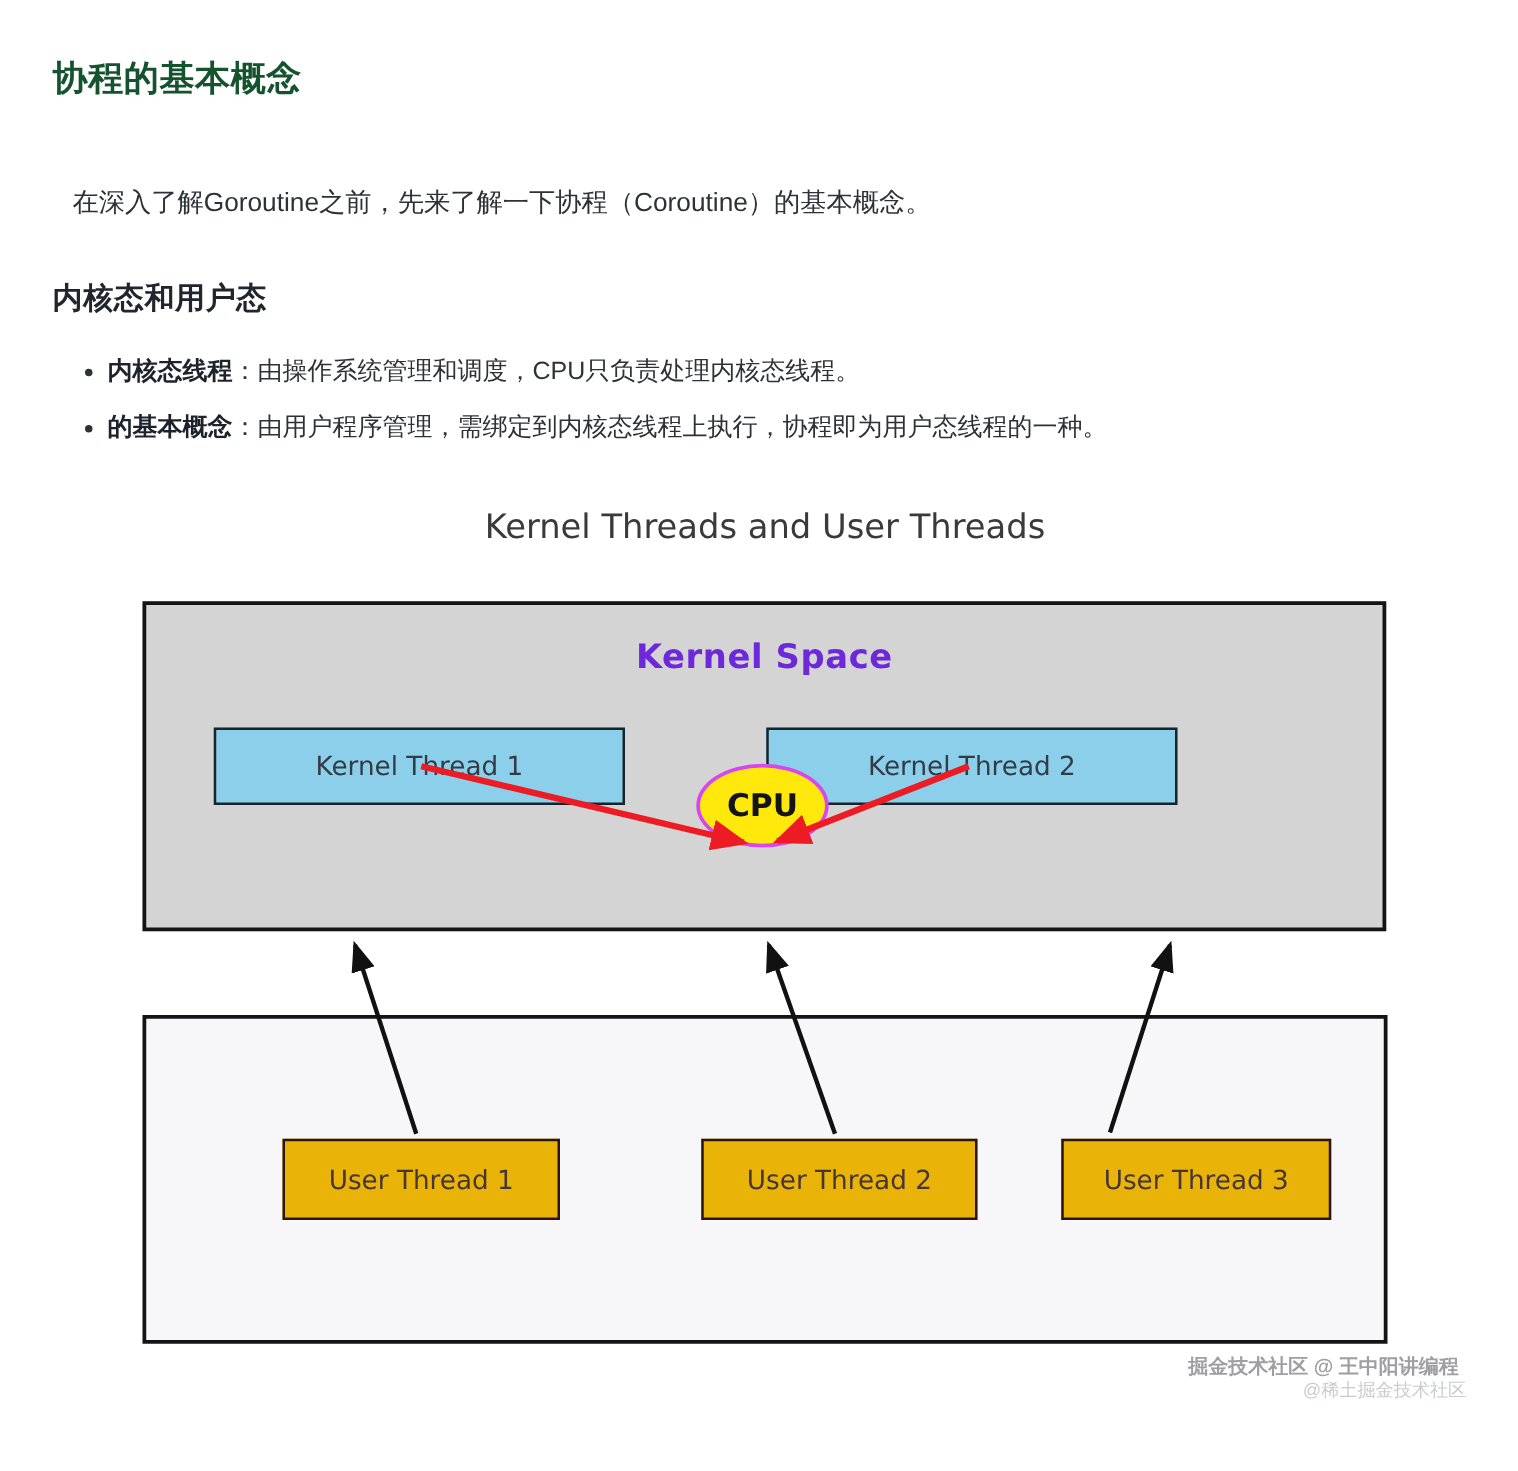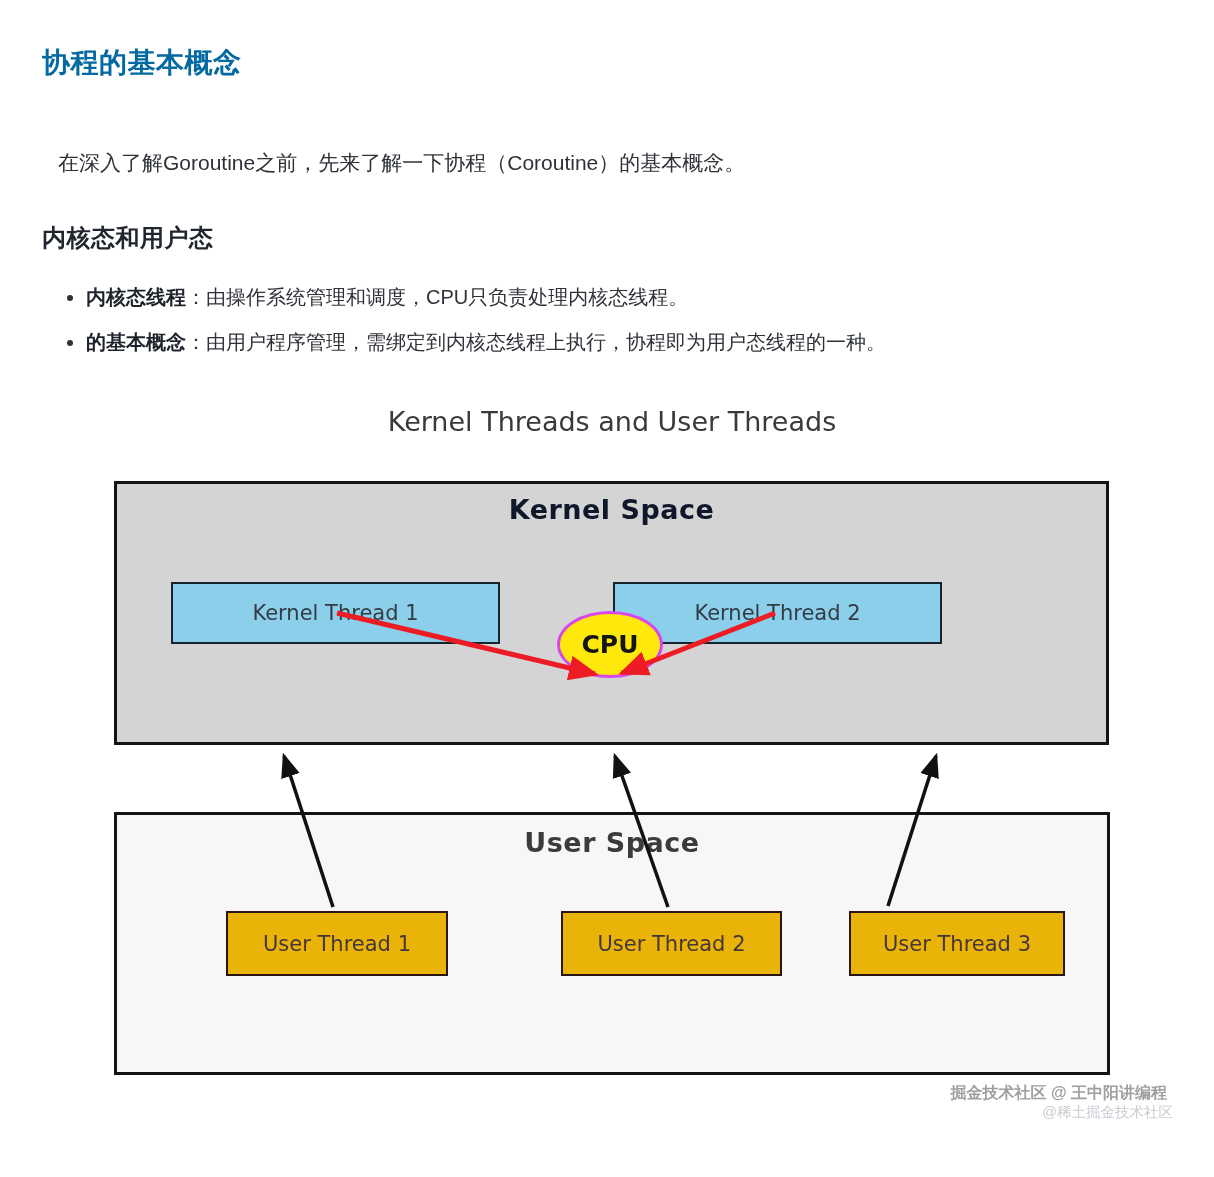--- a/index.html
+++ b/index.html
@@ -3,21 +3,21 @@
 <meta charset="utf-8">
 <style>
   html,body{margin:0;padding:0;background:#ffffff;}
   .page{
     position:relative;width:1214px;height:1177px;background:#ffffff;
     font-family:"Liberation Sans",sans-serif;overflow:hidden;
   }
   
   .h1{
     position:absolute;left:42px;top:44px;margin:0;
-    font-size:28px;font-weight:bold;color:#0369a1;letter-spacing:.5px;
+    font-size:28px;font-weight:bold;color:#14532d;letter-spacing:.5px;
   }
   .intro{
     position:absolute;left:42px;top:132px;margin:16px;width:1100px;
     font-size:21px;color:#2e3238;line-height:30px;
   }
   .h2{
     position:absolute;left:42px;top:222px;margin:0;
     font-size:24px;font-weight:bold;color:#21262e;letter-spacing:.5px;
   }
   .bullets{
@@ -29,22 +29,22 @@
   
   .diagram-title{
     position:absolute;left:114px;top:406px;width:996px;margin:0;
     text-align:center;font-family:"DejaVu Sans",sans-serif;
     font-size:27px;font-weight:normal;color:#3a3a3a;
   }
   .space-box{position:absolute;box-sizing:border-box;border:3px solid #141414;}
   .kernel-space{left:114px;top:481px;width:995px;height:264px;background:#d4d4d5;}
   .user-space{left:114px;top:812px;width:996px;height:263px;background:#f7f6f8;}
   .space-label{
-    margin-top:10px;text-align:center;font-family:"DejaVu Sans",sans-serif;
-    font-size:27px;font-weight:bold;color:#0f172a;letter-spacing:.5px;
+    margin-top:26px;text-align:center;font-family:"DejaVu Sans",sans-serif;
+    font-size:27px;font-weight:bold;color:#6d28d9;letter-spacing:.5px;
   }
   .user-space .space-label{margin-top:12px;color:#3b3b3b;}
   .thread-box{
     position:absolute;box-sizing:border-box;display:flex;align-items:center;justify-content:center;
     font-family:"DejaVu Sans",sans-serif;font-size:21px;
   }
   .kthread{background:#8bcfeb;border:2px solid #16242c;color:#333b44;width:329px;height:62px;top:98px;}
   .kt1{left:54px;}
   .kt2{left:496px;}
   .uthread{background:#eab308;border:2px solid #2a1616;color:#453638;height:65px;top:96px;}
@@ -88,21 +88,20 @@
 
   <div class="diagram-title">Kernel Threads and User Threads</div>
 
   <div class="space-box kernel-space">
     <div class="space-label">Kernel Space</div>
     <div class="thread-box kthread kt1">Kernel Thread 1</div>
     <div class="thread-box kthread kt2">Kernel Thread 2</div>
   </div>
 
   <div class="space-box user-space">
-    <div class="space-label">User Space</div>
     <div class="thread-box uthread ut1">User Thread 1</div>
     <div class="thread-box uthread ut2">User Thread 2</div>
     <div class="thread-box uthread ut3">User Thread 3</div>
   </div>
 
   <div class="cpu">CPU</div>
 
   <svg class="arrows" width="1214" height="1177" viewBox="0 0 1214 1177">
     <defs>
       <marker id="redHead" markerWidth="7" markerHeight="6" refX="5.2" refY="2.5" orient="auto">

